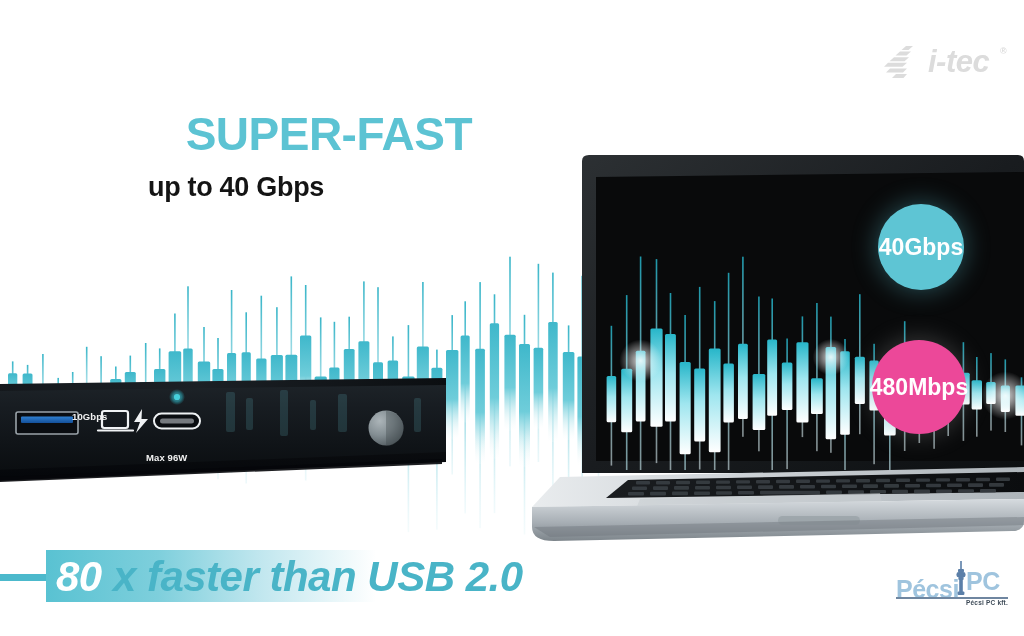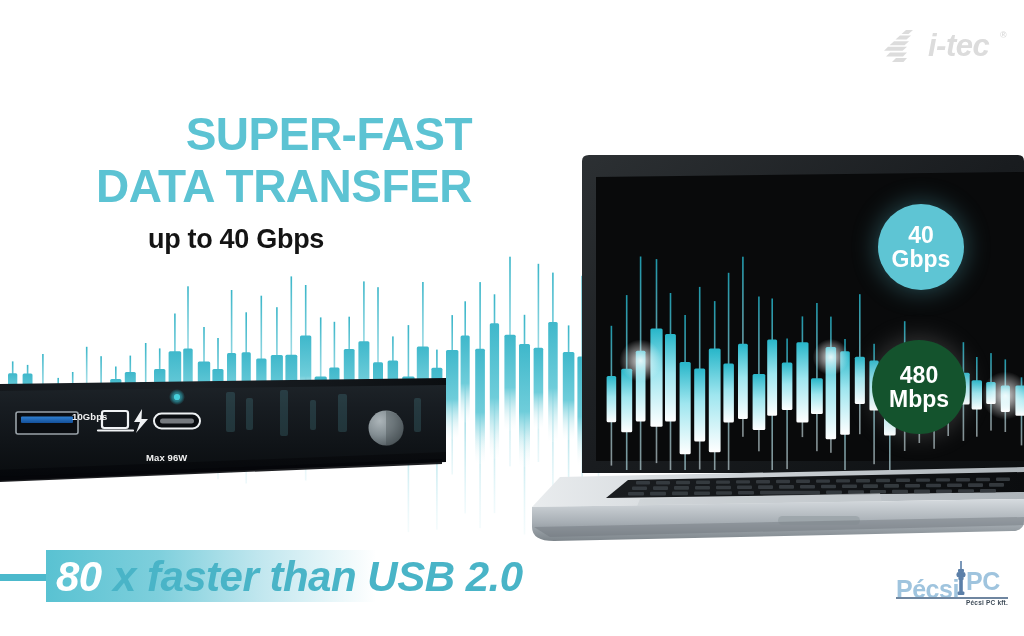--- a/index.html
+++ b/index.html
@@ -5,21 +5,21 @@
   html,body{margin:0;padding:0;}
   body{
     width:1024px;height:636px;overflow:hidden;position:relative;
     background:#ffffff;
     font-family:"Liberation Sans", sans-serif;
     -webkit-font-smoothing:antialiased;
   }
   #stage{position:absolute;inset:0;width:1024px;height:636px;overflow:hidden;background:#fff;}
 
   
-  #brand-logo{position:absolute;left:884px;top:24px;width:120px;height:44px;}
+  #brand-logo{position:absolute;left:884px;top:40px;width:120px;height:44px;}
   #brand-logo .mark{position:absolute;left:0;top:6px;width:46px;height:34px;}
   #brand-logo .wordmark{
     position:absolute;left:44px;top:2px;
     font-size:31px;font-weight:700;font-style:italic;color:#dcdcdc;
     letter-spacing:-0.5px;line-height:40px;white-space:nowrap;
   }
   #brand-logo .tm{
     position:absolute;left:116px;top:6px;font-size:9px;color:#dcdcdc;font-weight:700;
   }
 
@@ -47,31 +47,31 @@
   .port-label{
     position:absolute;font-size:9.5px;font-weight:700;color:#f2f2f2;
     letter-spacing:0.1px;white-space:nowrap;
   }
   #label-10gbps{left:28px;top:411px;margin-left:44px;}
   #label-max96w{left:146px;top:452px;}
 
   
   .speed-badge{
     position:absolute;border-radius:50%;
-    display:flex;flex-direction:column;align-items:center;justify-content:center;
+    display:flex;align-items:center;justify-content:center;
     color:#ffffff;font-weight:700;line-height:1.05;text-align:center;
   }
   #badge-40gbps{
     left:878px;top:204px;width:86px;height:86px;
     background:#5ec5d4;font-size:23px;
     box-shadow:0 0 26px rgba(94,197,212,.40);
   }
   #badge-480mbps{
     left:872px;top:340px;width:94px;height:94px;
-    background:#14532d;font-size:23px;
+    background:#ec4899;font-size:23px;
     box-shadow:0 0 26px rgba(190,190,190,.30);
   }
 
   
   #tagline{position:absolute;left:0px;top:550px;height:56px;width:640px;padding-left:48px;}
   #tagline-dash{position:absolute;left:0px;top:24px;width:50px;height:7px;background:#4cb9cc;}
   #tagline-fill{
     position:absolute;left:46px;top:0px;width:330px;height:52px;
     background:linear-gradient(90deg,#59c2d2 0%,#7ecfdc 34%,#bfe6ee 64%,rgba(255,255,255,0) 100%);
   }
@@ -461,21 +461,20 @@
         <circle cx="640.6" cy="360.7" r="21.3" fill="url(#bloom)"></circle>
         <circle cx="830.9" cy="357.1" r="18.2" fill="url(#bloom)"></circle>
         <circle cx="919.3" cy="396.3" r="20.7" fill="url(#bloom)"></circle>
         <circle cx="934.1" cy="385.8" r="26.2" fill="url(#bloom)"></circle>
         <circle cx="1005.3" cy="395.6" r="24.0" fill="url(#bloom)"></circle>
       </g>
   </svg>
 
   <div id="headline-block">
     <div class="head-line">SUPER-FAST</div>
-    <div class="head-line">DATA TRANSFER</div>
     <div id="subheadline">up to 40 Gbps</div>
   </div>
 
   <div class="speed-badge" id="badge-40gbps">
     <span>40</span>
     <span>Gbps</span>
   </div>
   <div class="speed-badge" id="badge-480mbps">
     <span>480</span>
     <span>Mbps</span>

